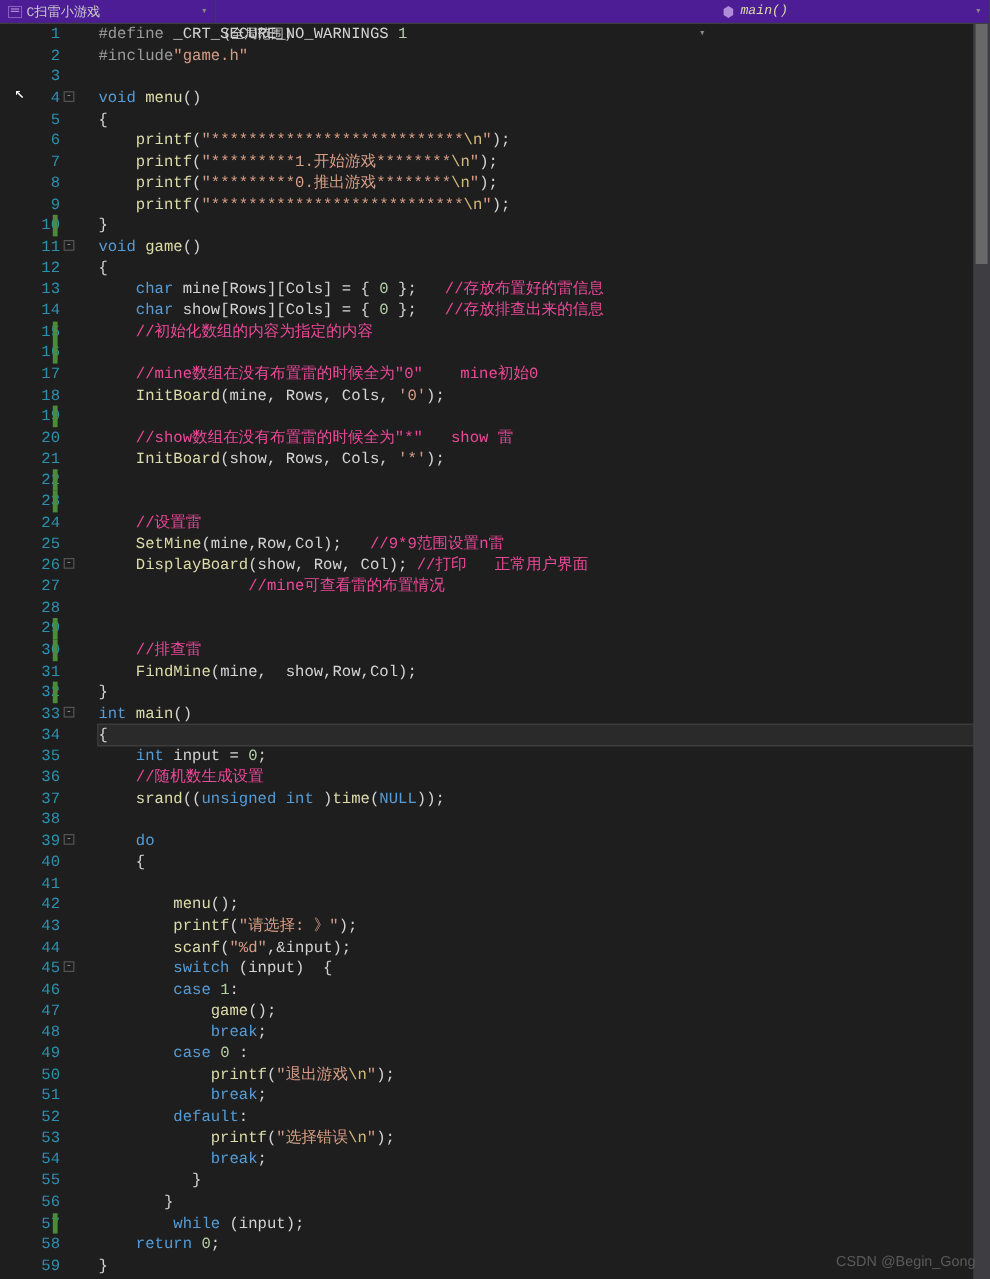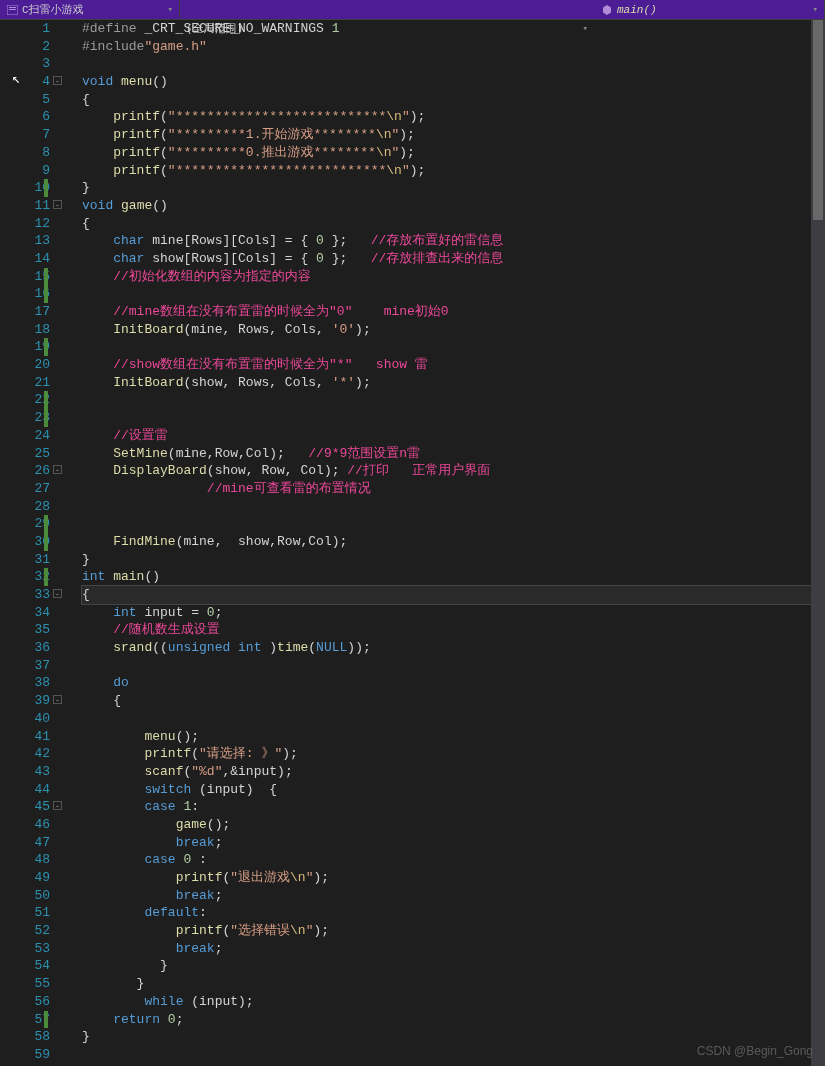--- a/index.html
+++ b/index.html
@@ -245,20 +245,21 @@
       <div class="line"><span class="ident">    </span><span class="comment">//show数组在没有布置雷的时候全为"*"   show 雷</span></div>
       <div class="line"><span class="ident">    </span><span class="func">InitBoard</span><span class="punct">(</span><span class="ident">show, Rows, Cols, </span><span class="str">'*'</span><span class="punct">);</span></div>
       <div class="line"></div>
       <div class="line"></div>
       <div class="line"><span class="ident">    </span><span class="comment">//设置雷</span></div>
       <div class="line"><span class="ident">    </span><span class="func">SetMine</span><span class="punct">(</span><span class="ident">mine,Row,Col</span><span class="punct">);   </span><span class="comment">//9*9范围设置n雷</span></div>
       <div class="line"><span class="ident">    </span><span class="func">DisplayBoard</span><span class="punct">(</span><span class="ident">show, Row, Col</span><span class="punct">); </span><span class="comment">//打印   正常用户界面</span></div>
       <div class="line"><span class="ident">                </span><span class="comment">//mine可查看雷的布置情况</span></div>
       <div class="line"><span class="ident">    </span></div>
       <div class="line"></div>
+      <div class="line"><span class="ident">    </span><span class="comment">//排查雷</span></div>
       <div class="line"><span class="ident">    </span><span class="func">FindMine</span><span class="punct">(</span><span class="ident">mine,  show,Row,Col</span><span class="punct">);</span></div>
       <div class="line"><span class="punct">}</span></div>
       <div class="line"><span class="kw">int</span><span class="ident"> </span><span class="func">main</span><span class="punct">()</span></div>
       <div class="line hl"><span class="punct">{</span></div>
       <div class="line"><span class="ident">    </span><span class="kw">int</span><span class="ident"> input = </span><span class="num">0</span><span class="punct">;</span></div>
       <div class="line"><span class="ident">    </span><span class="comment">//随机数生成设置</span></div>
       <div class="line"><span class="ident">    </span><span class="func">srand</span><span class="punct">((</span><span class="kw">unsigned int</span><span class="ident"> )</span><span class="func">time</span><span class="punct">(</span><span class="kw">NULL</span><span class="punct">));</span></div>
       <div class="line"></div>
       <div class="line"><span class="ident">    </span><span class="kw">do</span></div>
       <div class="line"><span class="ident">    </span><span class="punct">{</span></div>

